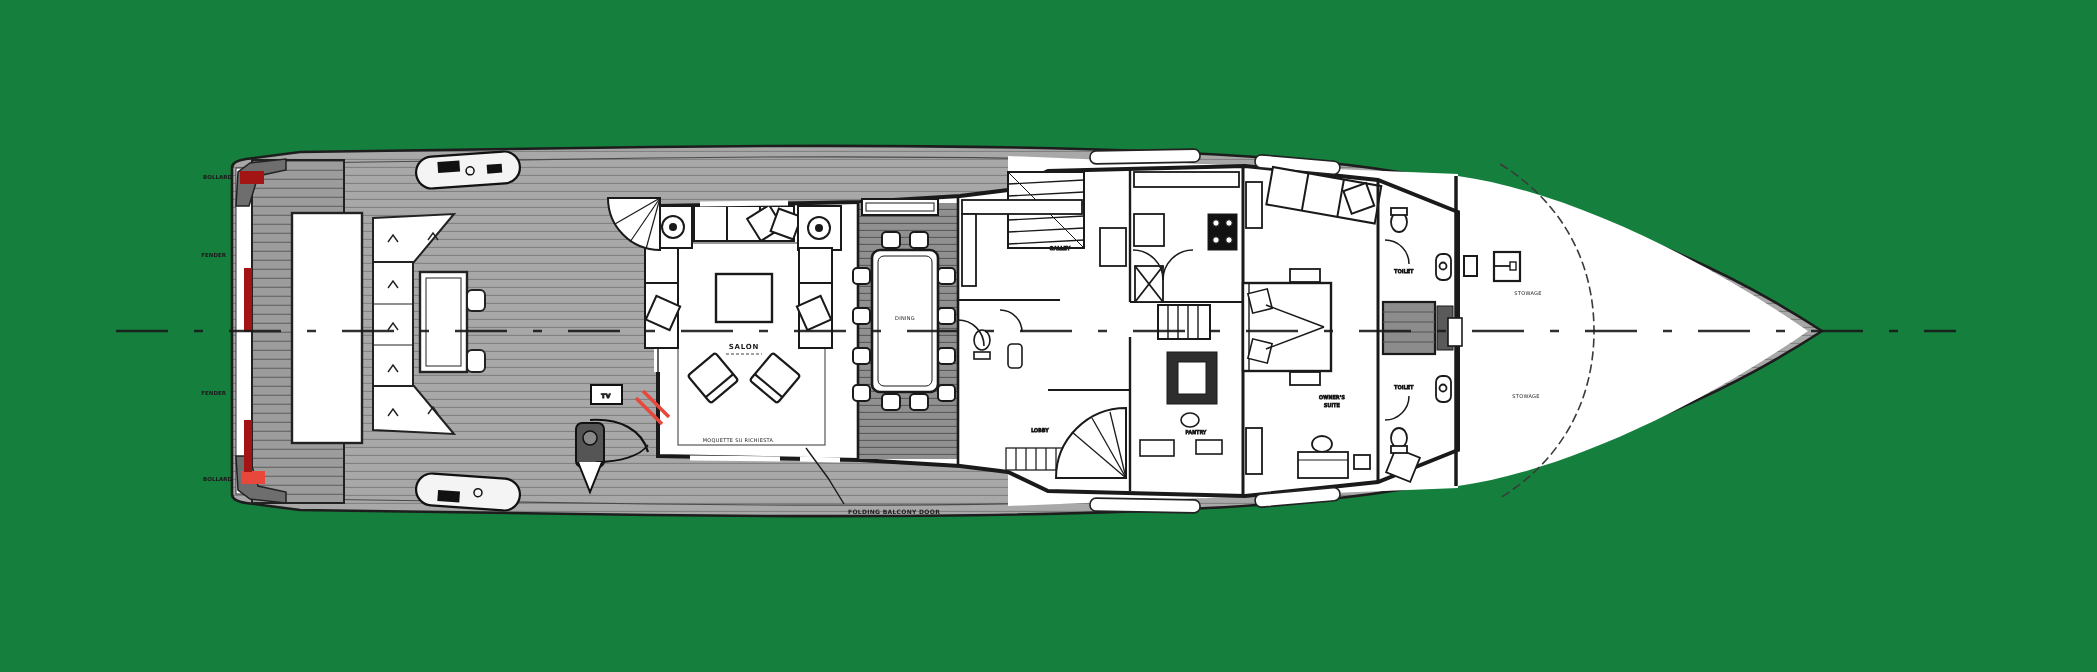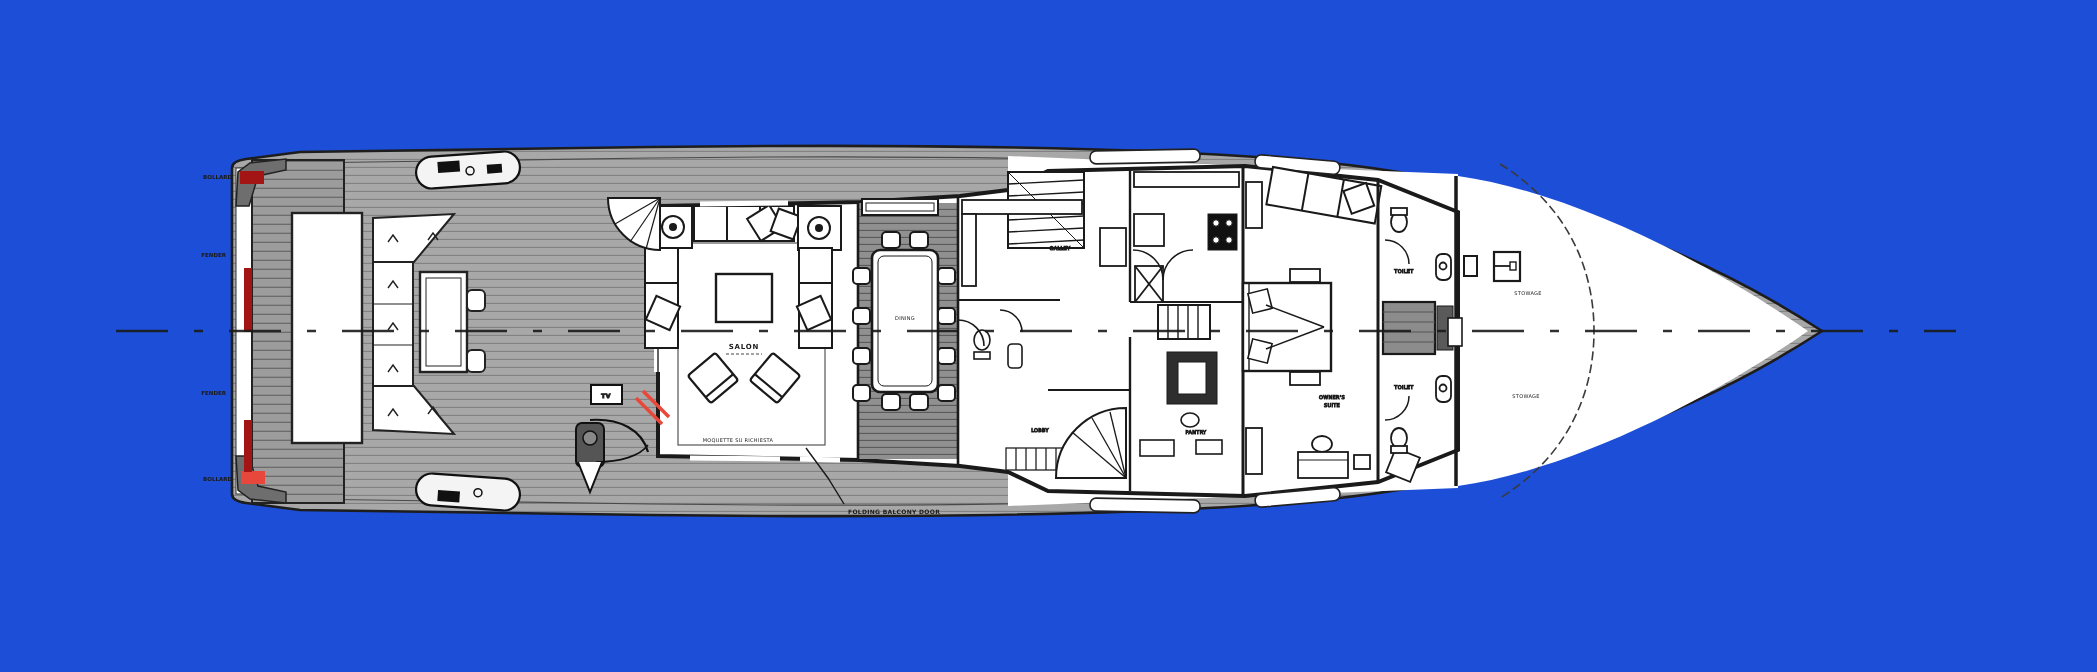--- a/index.html
+++ b/index.html
@@ -1,16 +1,16 @@
 <!DOCTYPE html>
 <html><head>
 <meta charset="utf-8">
 <style>
   html,body{margin:0;padding:0;background:#ffffff;}
-  .stage{position:relative;width:2097px;height:672px;background:#1d4ed8;overflow:hidden;
+  .stage{position:relative;width:2097px;height:672px;background:#15803d;overflow:hidden;
          font-family:"DejaVu Sans",sans-serif;}
   svg{display:block}
   text{font-family:"DejaVu Sans",sans-serif;fill:#1a1a1a;}
   .tiny{font-size:5px;letter-spacing:.3px;}
   .small{font-size:6px;letter-spacing:.3px;font-weight:bold;}
   .room{font-size:7px;font-weight:bold;letter-spacing:.8px;}
   .red{font-size:5.5px;font-weight:bold;}
 </style>
 </head>
 <body>

